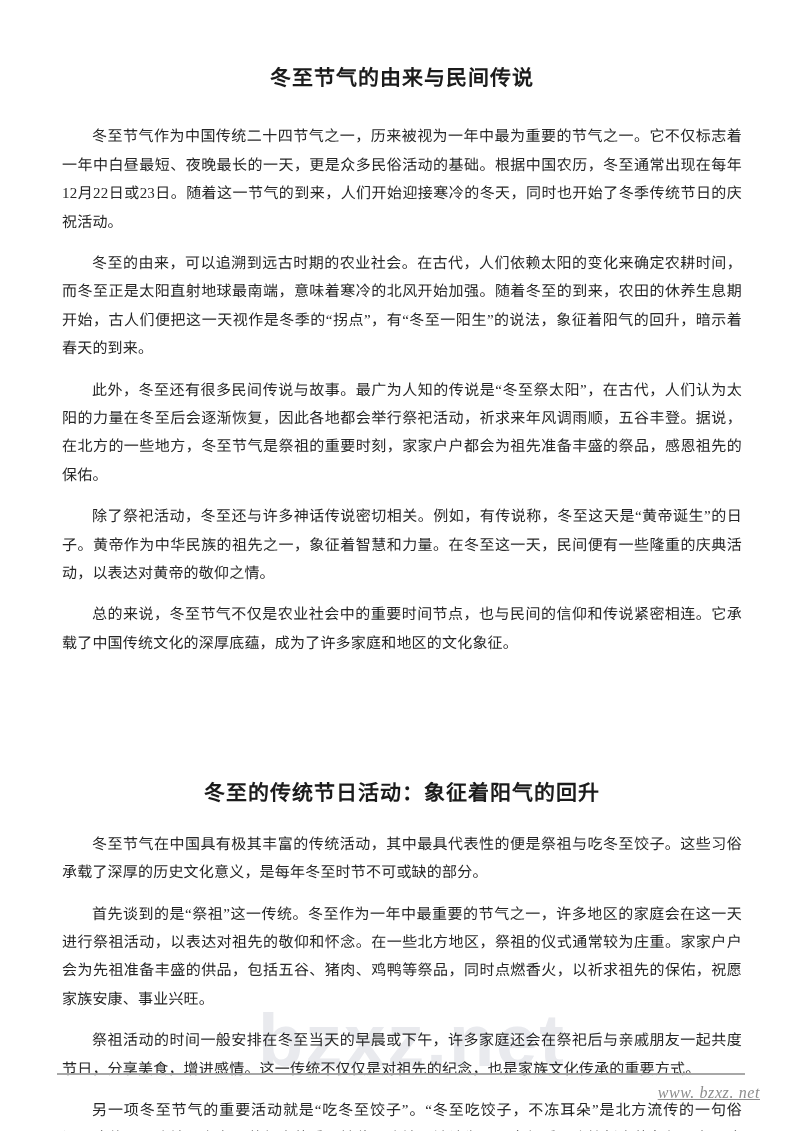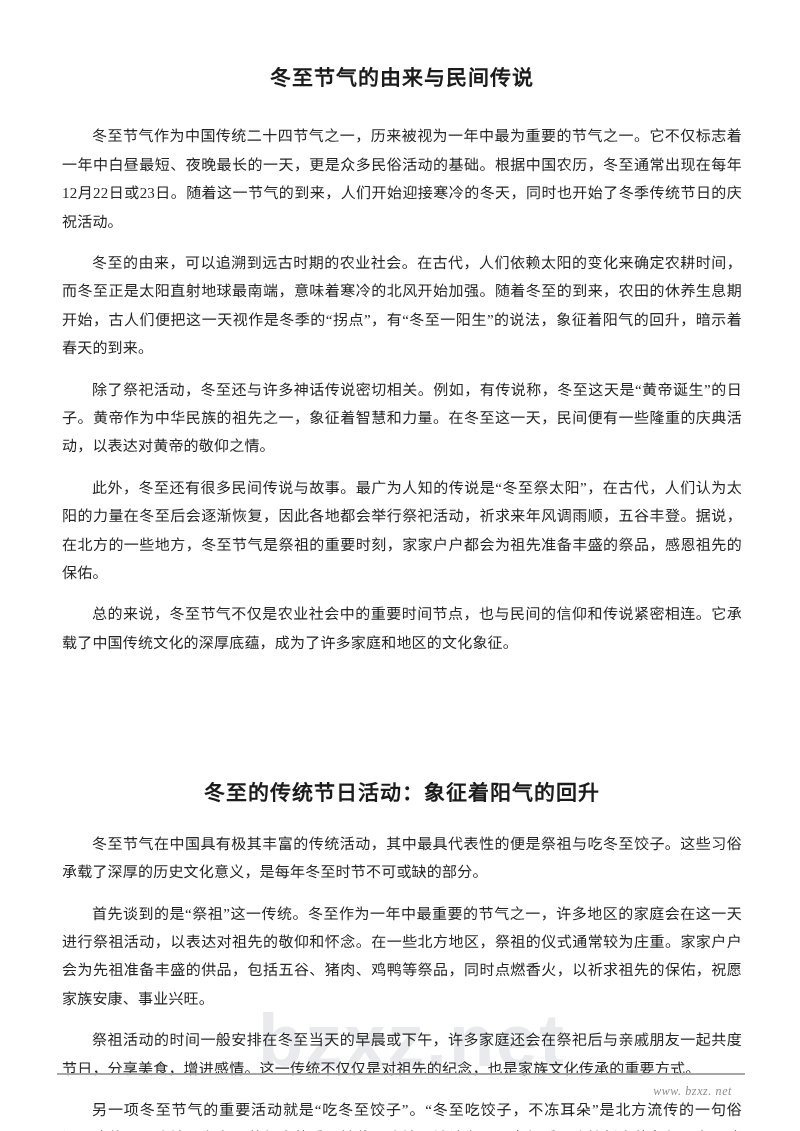--- a/index.html
+++ b/index.html
@@ -94,49 +94,50 @@
     position: absolute;
     left: 57px;
     top: 1073px;
     width: 688px;
     height: 2px;
     background: #a8a8a8;
     z-index: 1;
   }
   .footer-url {
     position: absolute;
-    right: 68px;
+    right: 40px;
     top: 1084px;
     font-family: "Liberation Serif", "DejaVu Serif", serif;
     font-style: italic;
-    font-size: 12px;
+    font-size: 16px;
     color: #8d8d8d;
     letter-spacing: 0.6px;
     z-index: 1;
+    text-decoration: underline;
   }
 </style>
 </head>
 <body>
 
 <div class="page">
 
   <div class="watermark-layer">
     <div class="watermark-big">bzxz.net</div>
   </div>
 
   <div class="content">
 
     <h1 class="doc-title">冬至节气的由来与民间传说</h1>
 
     <div class="title-gap"></div>
 
     <p class="para">冬至节气作为中国传统二十四节气之一，历来被视为一年中最为重要的节气之一。它不仅标志着一年中白昼最短、夜晚最长的一天，更是众多民俗活动的基础。根据中国农历，冬至通常出现在每年12月22日或23日。随着这一节气的到来，人们开始迎接寒冷的冬天，同时也开始了冬季传统节日的庆祝活动。</p>
     <p class="para">冬至的由来，可以追溯到远古时期的农业社会。在古代，人们依赖太阳的变化来确定农耕时间，而冬至正是太阳直射地球最南端，意味着寒冷的北风开始加强。随着冬至的到来，农田的休养生息期开始，古人们便把这一天视作是冬季的“拐点”，有“冬至一阳生”的说法，象征着阳气的回升，暗示着春天的到来。</p>
+    <p class="para">此外，冬至还有很多民间传说与故事。最广为人知的传说是“冬至祭太阳”，在古代，人们认为太阳的力量在冬至后会逐渐恢复，因此各地都会举行祭祀活动，祈求来年风调雨顺，五谷丰登。据说，在北方的一些地方，冬至节气是祭祖的重要时刻，家家户户都会为祖先准备丰盛的祭品，感恩祖先的保佑。</p>
     <p class="para">除了祭祀活动，冬至还与许多神话传说密切相关。例如，有传说称，冬至这天是“黄帝诞生”的日子。黄帝作为中华民族的祖先之一，象征着智慧和力量。在冬至这一天，民间便有一些隆重的庆典活动，以表达对黄帝的敬仰之情。</p>
-    <p class="para">此外，冬至还有很多民间传说与故事。最广为人知的传说是“冬至祭太阳”，在古代，人们认为太阳的力量在冬至后会逐渐恢复，因此各地都会举行祭祀活动，祈求来年风调雨顺，五谷丰登。据说，在北方的一些地方，冬至节气是祭祖的重要时刻，家家户户都会为祖先准备丰盛的祭品，感恩祖先的保佑。</p>
     <p class="para">总的来说，冬至节气不仅是农业社会中的重要时间节点，也与民间的信仰和传说紧密相连。它承载了中国传统文化的深厚底蕴，成为了许多家庭和地区的文化象征。</p>
 
     <div class="section-gap"></div>
 
     <h2 class="section-title">冬至的传统节日活动：象征着阳气的回升</h2>
 
     <div class="title-gap"></div>
 
     <p class="para">冬至节气在中国具有极其丰富的传统活动，其中最具代表性的便是祭祖与吃冬至饺子。这些习俗承载了深厚的历史文化意义，是每年冬至时节不可或缺的部分。</p>
     <p class="para">首先谈到的是“祭祖”这一传统。冬至作为一年中最重要的节气之一，许多地区的家庭会在这一天进行祭祖活动，以表达对祖先的敬仰和怀念。在一些北方地区，祭祖的仪式通常较为庄重。家家户户会为先祖准备丰盛的供品，包括五谷、猪肉、鸡鸭等祭品，同时点燃香火，以祈求祖先的保佑，祝愿家族安康、事业兴旺。</p>

